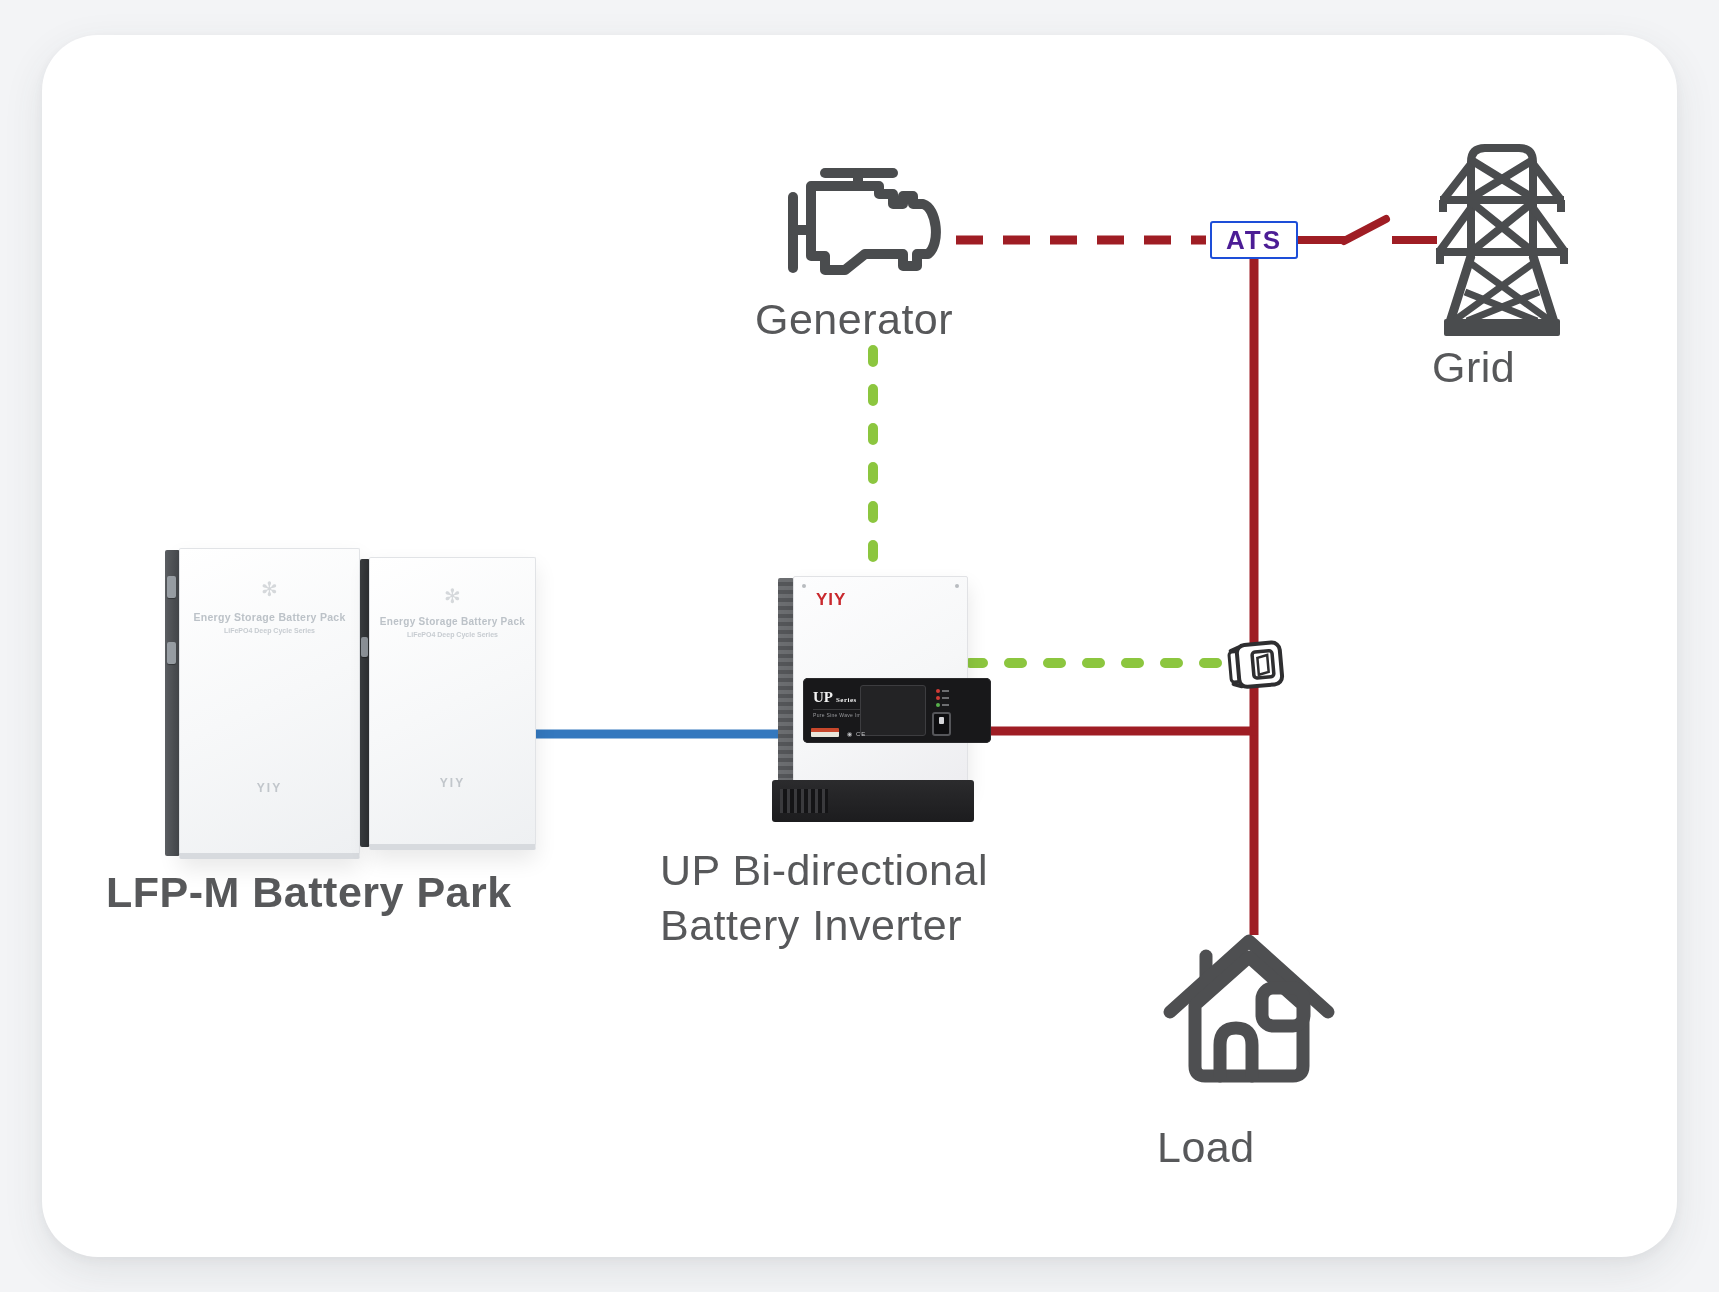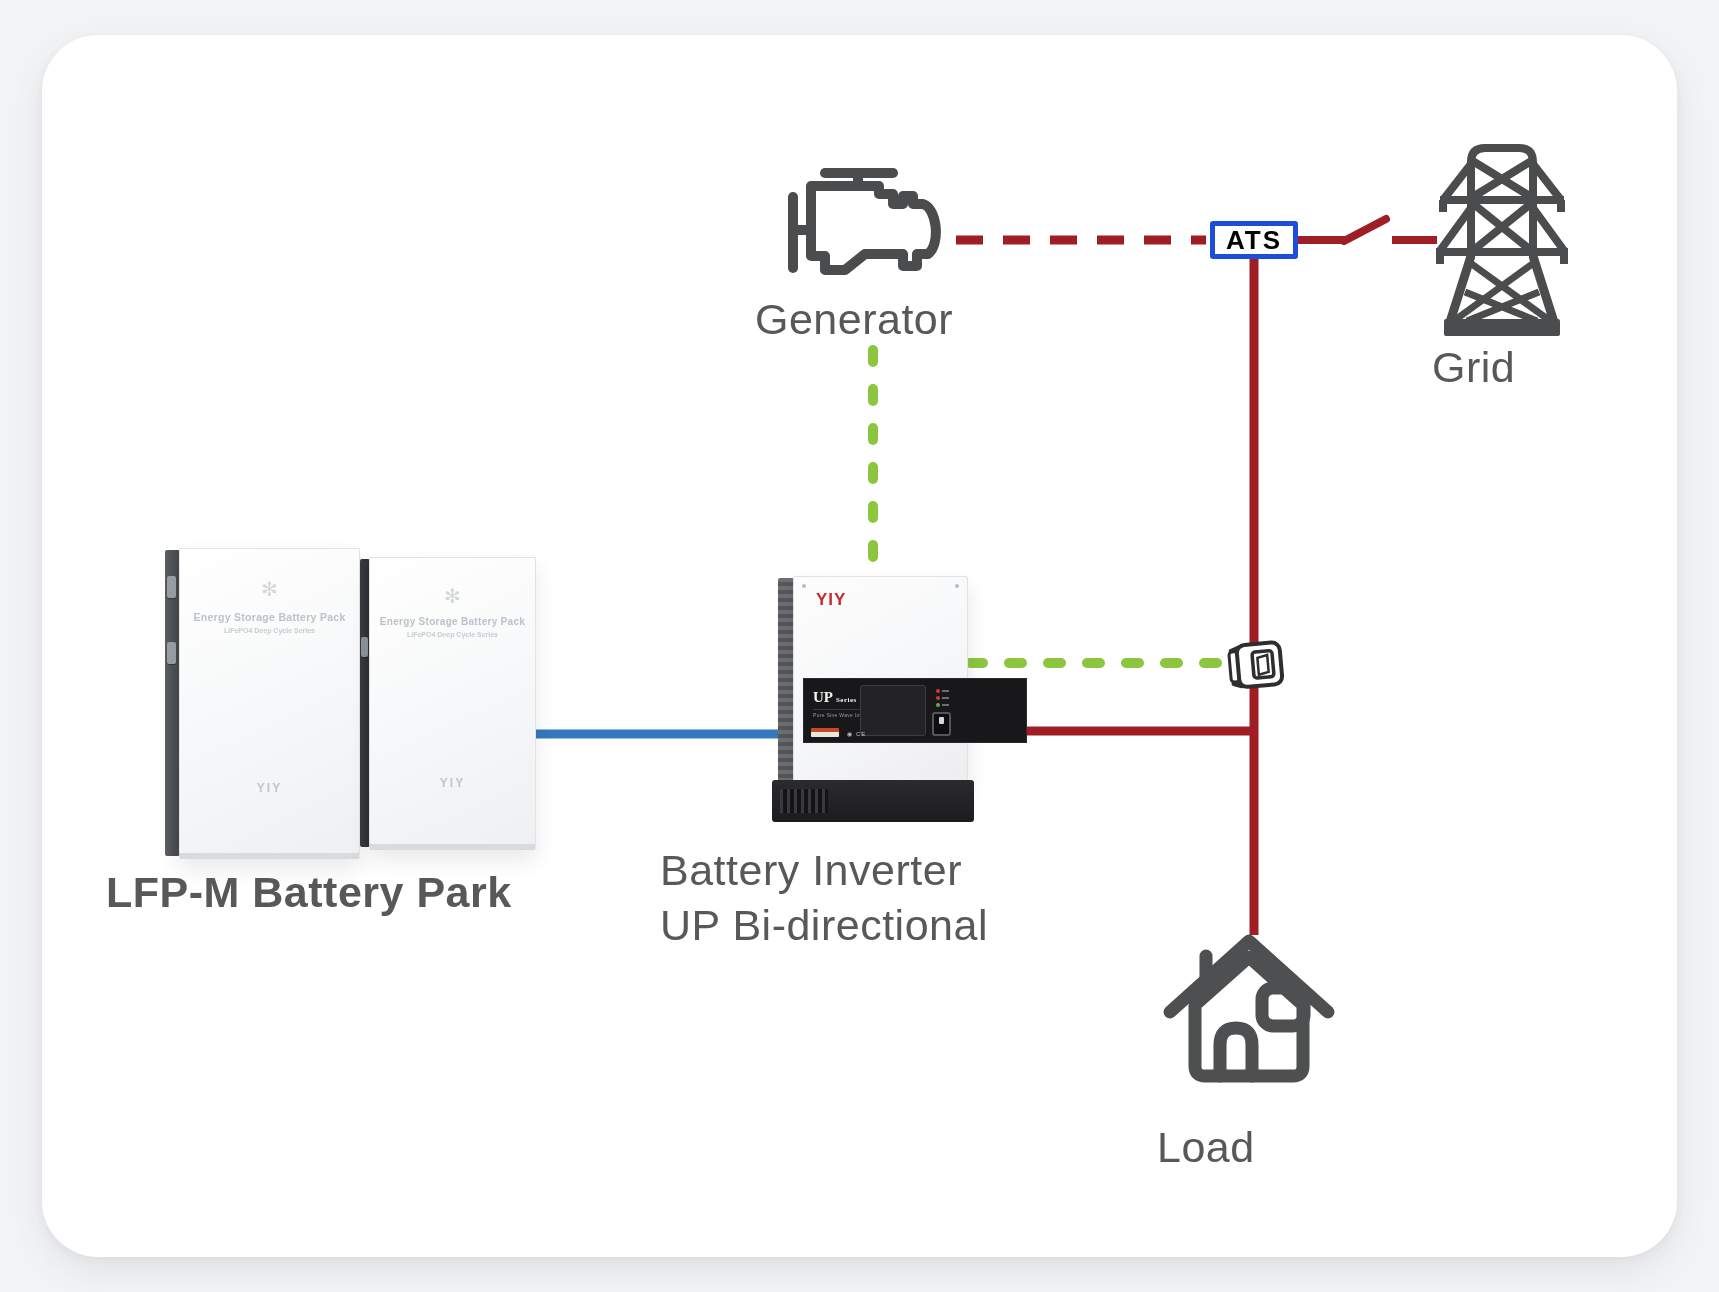--- a/index.html
+++ b/index.html
@@ -16,37 +16,37 @@
     background:#ffffff;border-radius:56px;
     box-shadow:0 14px 40px rgba(60,64,72,.10),0 3px 10px rgba(60,64,72,.05);
   }
   .lines{left:0;top:0;width:1719px;height:1292px;pointer-events:none;}
   .node-label{
     color:#57585a;font-size:43px;text-align:left;line-height:1.0;
     letter-spacing:.5px;white-space:nowrap;
   }
   .ats-box{
     left:1210px;top:221px;width:88px;height:38px;box-sizing:border-box;
-    background:#fff;border:5px solid #1d4ed8;border-radius:3px;
+    background:#fff;border:2px solid #1d4ed8;border-radius:3px;
     display:flex;align-items:center;justify-content:center;
-    color:#000000;font-weight:700;font-size:26px;letter-spacing:2px;
+    color:#4c1d95;font-weight:700;font-size:26px;letter-spacing:2px;
   }
   
   .inverter{left:778px;top:576px;width:190px;height:246px;}
   .inv-side{left:0;top:2px;width:16px;height:232px;
     background:repeating-linear-gradient(180deg,#6d6f72 0 4px,#55575a 4px 8px);
     border-radius:2px;}
   .inv-front{left:15px;top:0;width:175px;height:212px;
     background:linear-gradient(150deg,#fdfdfe 0%,#f6f7f8 55%,#ededf0 100%);
     border:1px solid #e1e2e5;box-sizing:border-box;border-radius:2px;
     box-shadow:0 10px 20px rgba(0,0,0,.10);}
   .inv-logo{left:22px;top:13px;color:#c9292e;font-weight:700;font-size:17px;letter-spacing:1px;}
   .inv-screw{width:4px;height:4px;border-radius:50%;background:#b9bcc0;}
-  .inv-panel{left:9px;top:101px;width:188px;height:65px;background:#18181a;border-radius:0;
-    box-shadow:inset 0 0 0 1px #2a2a2c;padding-left:36px;}
+  .inv-panel{left:9px;top:101px;width:188px;height:65px;background:#18181a;border-radius:5px;
+    box-shadow:inset 0 0 0 1px #2a2a2c;}
   .inv-model{left:10px;top:11px;color:#f2f2f2;font-family:"Liberation Serif",serif;font-weight:700;font-size:15px;}
   .inv-model .series{font-size:7px;font-weight:700;letter-spacing:.5px;}
   .inv-sub{left:10px;top:31px;color:#9a9b9e;font-size:5px;letter-spacing:.3px;border-top:1px solid #3a3a3c;padding-top:2px;}
   .inv-screen{left:57px;top:7px;width:64px;height:49px;background:#232325;border:1px solid #3d3d40;border-radius:3px;}
   .inv-leds{left:133px;top:11px;display:flex;flex-direction:column;gap:3px;}
   .inv-led{display:flex;align-items:center;gap:2px;}
   .inv-led i{display:block;width:4px;height:4px;border-radius:50%;}
   .inv-led b{display:block;width:7px;height:2px;background:#6c6d70;}
   .inv-switch{left:129px;top:34px;width:15px;height:20px;border:2px solid #55565a;border-radius:3px;background:#0e0e10;}
   .inv-switch i{display:block;width:5px;height:7px;margin:3px auto 0;background:#d6d7da;border-radius:1px;}
@@ -218,15 +218,15 @@
         <span>◉</span>
         <span>CE</span>
       </div>
     </div>
   </div>
   <div class="abs inv-bottom">
     <div class="abs inv-vent"></div>
   </div>
 </div>
 <div class="abs node-label" style="left:660px;top:843px;width:435px;line-height:55px;">
+  <div>UP Bi-directional</div>
   <div>Battery Inverter</div>
-  <div>UP Bi-directional</div>
 </div>
 
 </body></html>

